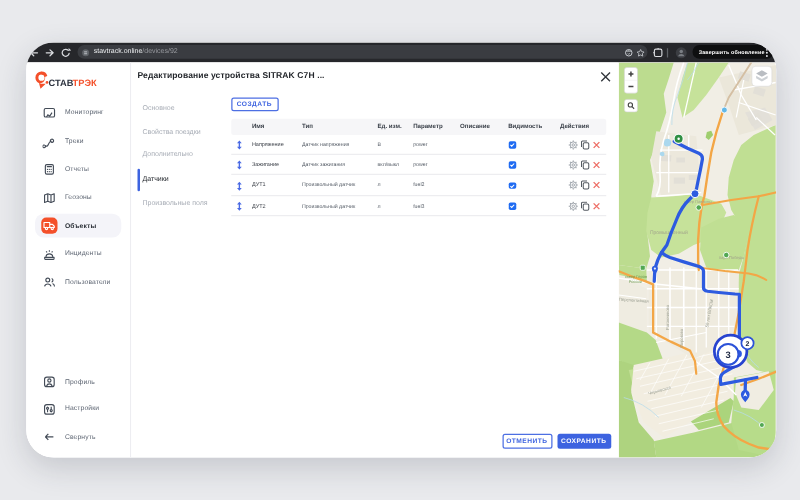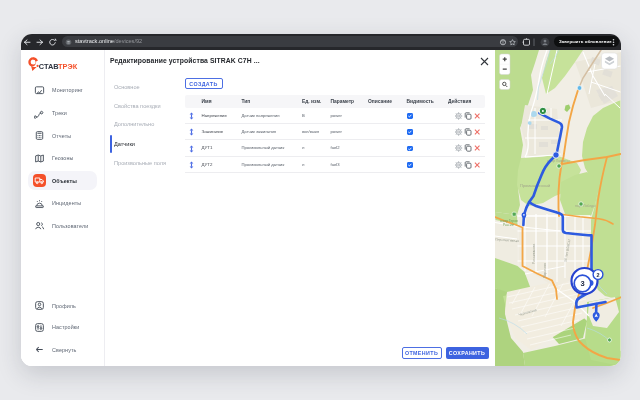--- a/index.html
+++ b/index.html
@@ -1,18 +1,18 @@
 <!DOCTYPE html>
 <html><head>
 <meta charset="utf-8">
 <style>
 * { margin:0; padding:0; box-sizing:border-box; }
 html,body { width:640px; height:400px; overflow:hidden; }
 body { background:#e9eaed; font-family:"Liberation Sans", sans-serif; position:relative; }
-.win { position:absolute; left:21px; top:33.5px; width:599.5px; height:332.5px; border-radius:11px; overflow:hidden; box-shadow:0 8px 24px rgba(40,45,60,.18); background:#fff; }
+.win { position:absolute; left:21px; top:33.5px; width:599.5px; height:332.5px; border-radius:22px; overflow:hidden; box-shadow:0 8px 24px rgba(40,45,60,.18); background:#fff; }
 .chrome { position:absolute; left:0; top:0; width:100%; height:16.5px; background:#26272b; }
 .chrome svg.cicons { position:absolute; left:0; top:0; z-index:2; }
 .omni { position:absolute; left:41px; top:2.6px; width:456px; height:11.2px; background:#3a3c41; border-radius:6px; z-index:1;}
 .omni .txt { position:absolute; left:13px; top:0; height:11.2px; line-height:11.2px; font-size:5.6px; color:#eceef0; white-space:nowrap; }
 .omni .txt span { color:#97999e; }
 .updpill { position:absolute; left:533px; top:2.4px; width:64.5px; height:11.4px; background:#0e0f10; border-radius:6px; color:#fff; font-size:4.3px; line-height:11.6px; text-align:left; padding-left:5px; font-weight:700; z-index:1; letter-spacing:.1px;}
 .app { position:absolute; left:0; top:16.5px; width:100%; height:316px; background:#fff; }
 
 .sb { position:absolute; left:0; top:0; width:84px; height:316px; background:#fff; border-right:1px solid #ededf1; }
 .logo { position:absolute; left:5px; top:5px; width:75px; height:17px; }

